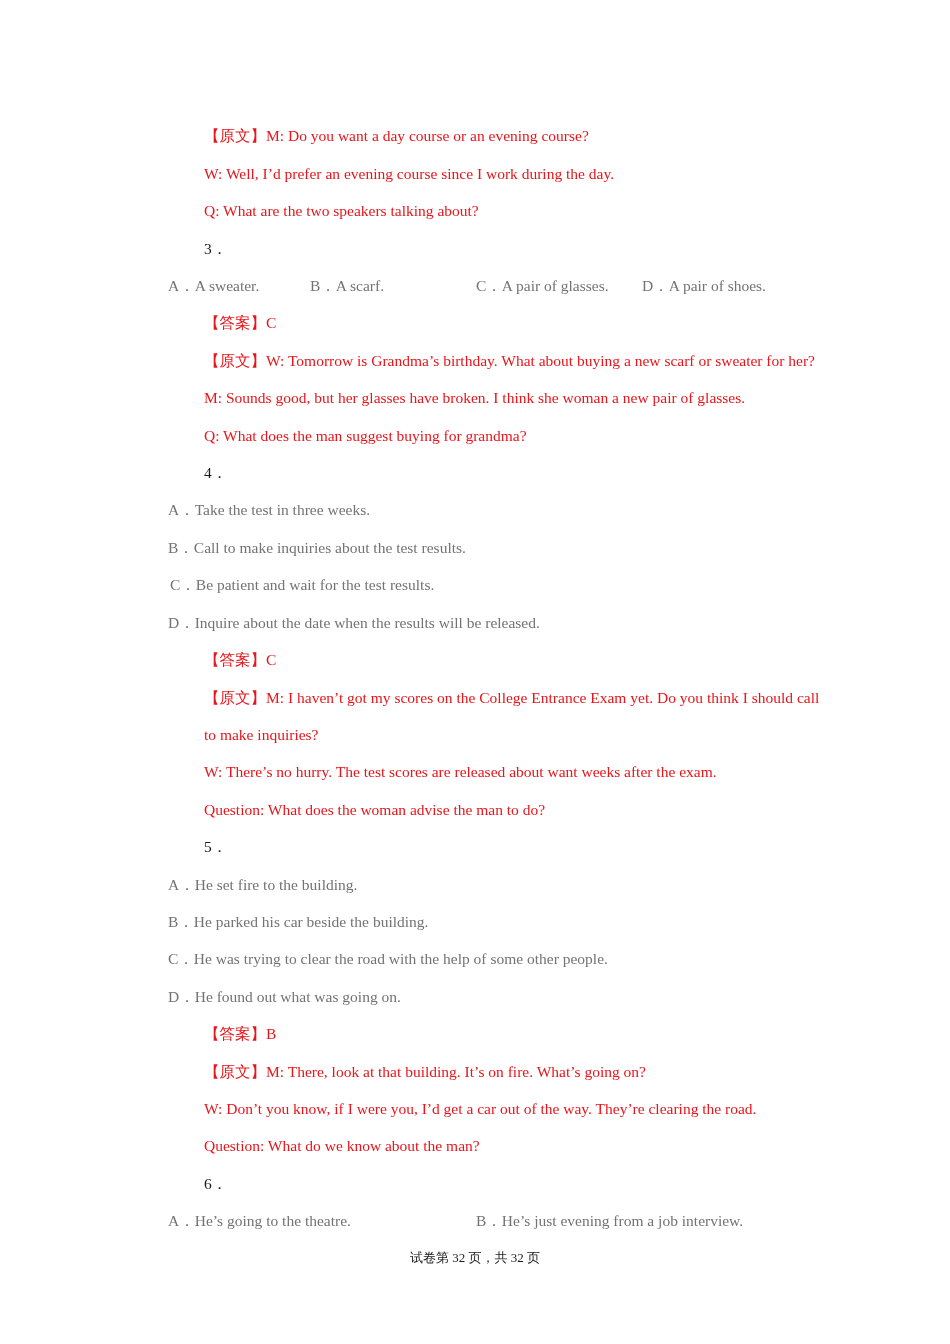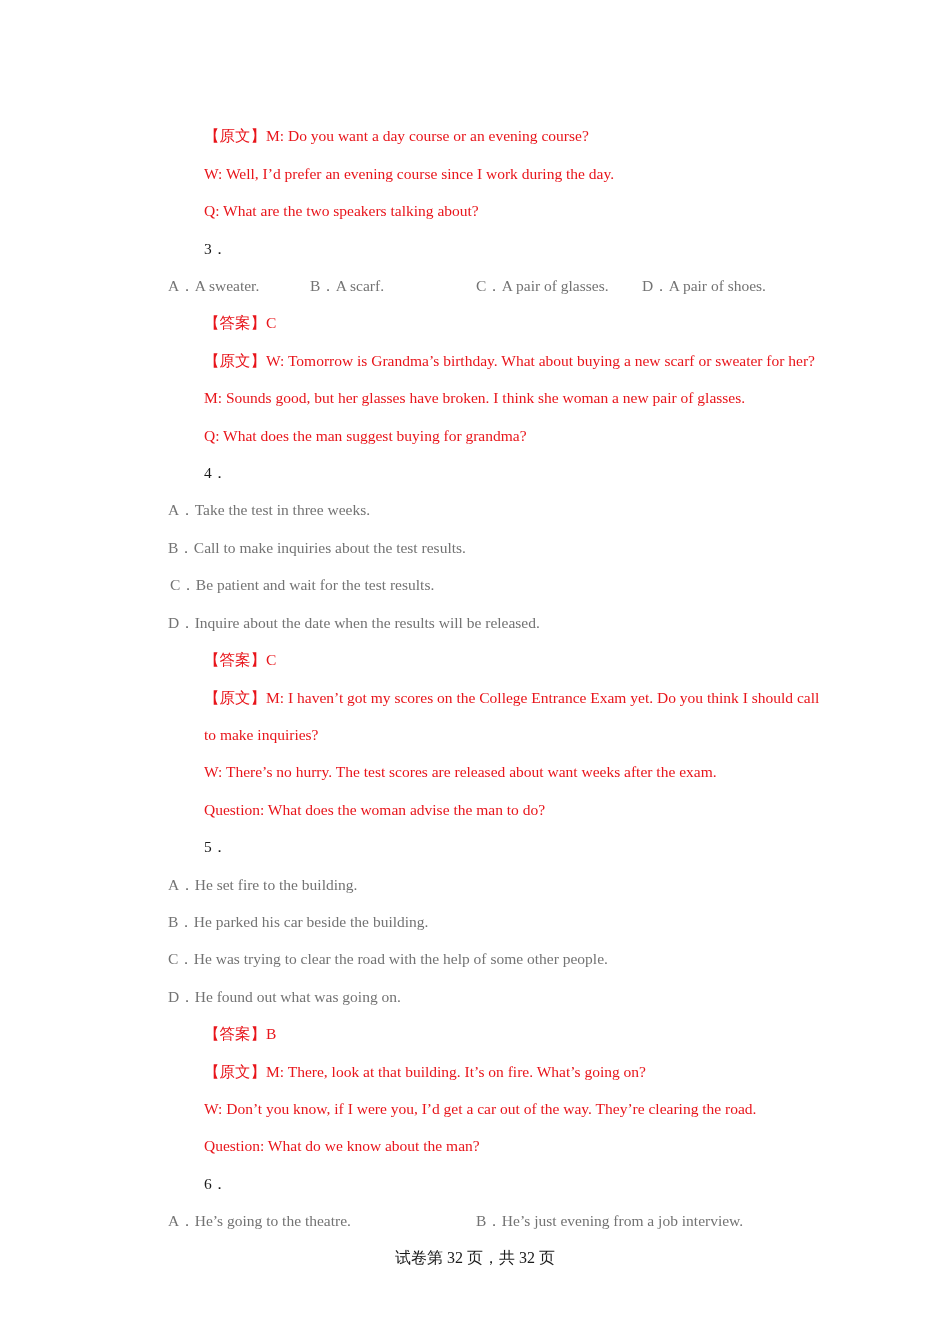--- a/index.html
+++ b/index.html
@@ -10,21 +10,21 @@
   }
   .line {
     position: absolute; left: 160px; white-space: nowrap;
     line-height: 20px; height: 20px; margin-left: 44px;
   }
   .red { color: #e8151b; }
   .black { color: #1a1a1a; }
   .opt { position: absolute; white-space: nowrap; line-height: 20px; color: #737373; }
   .footer {
     position: absolute; top: 1248px; left: 0; width: 950px; text-align: center;
-    color: #1a1a1a; font-size: 16px; line-height: 20px;
+    color: #1a1a1a; font-size: 13px; line-height: 20px;
   }
 </style>
 </head>
 <body>
 
 <div class="line red" style="top:126px">【原文】M: Do you want a day course or an evening course?</div>
 <div class="line red" style="top:164px">W: Well, I’d prefer an evening course since I work during the day.</div>
 <div class="line red" style="top:201px">Q: What are the two speakers talking about?</div>
 
 <div class="line black" style="top:239px">3．</div>

